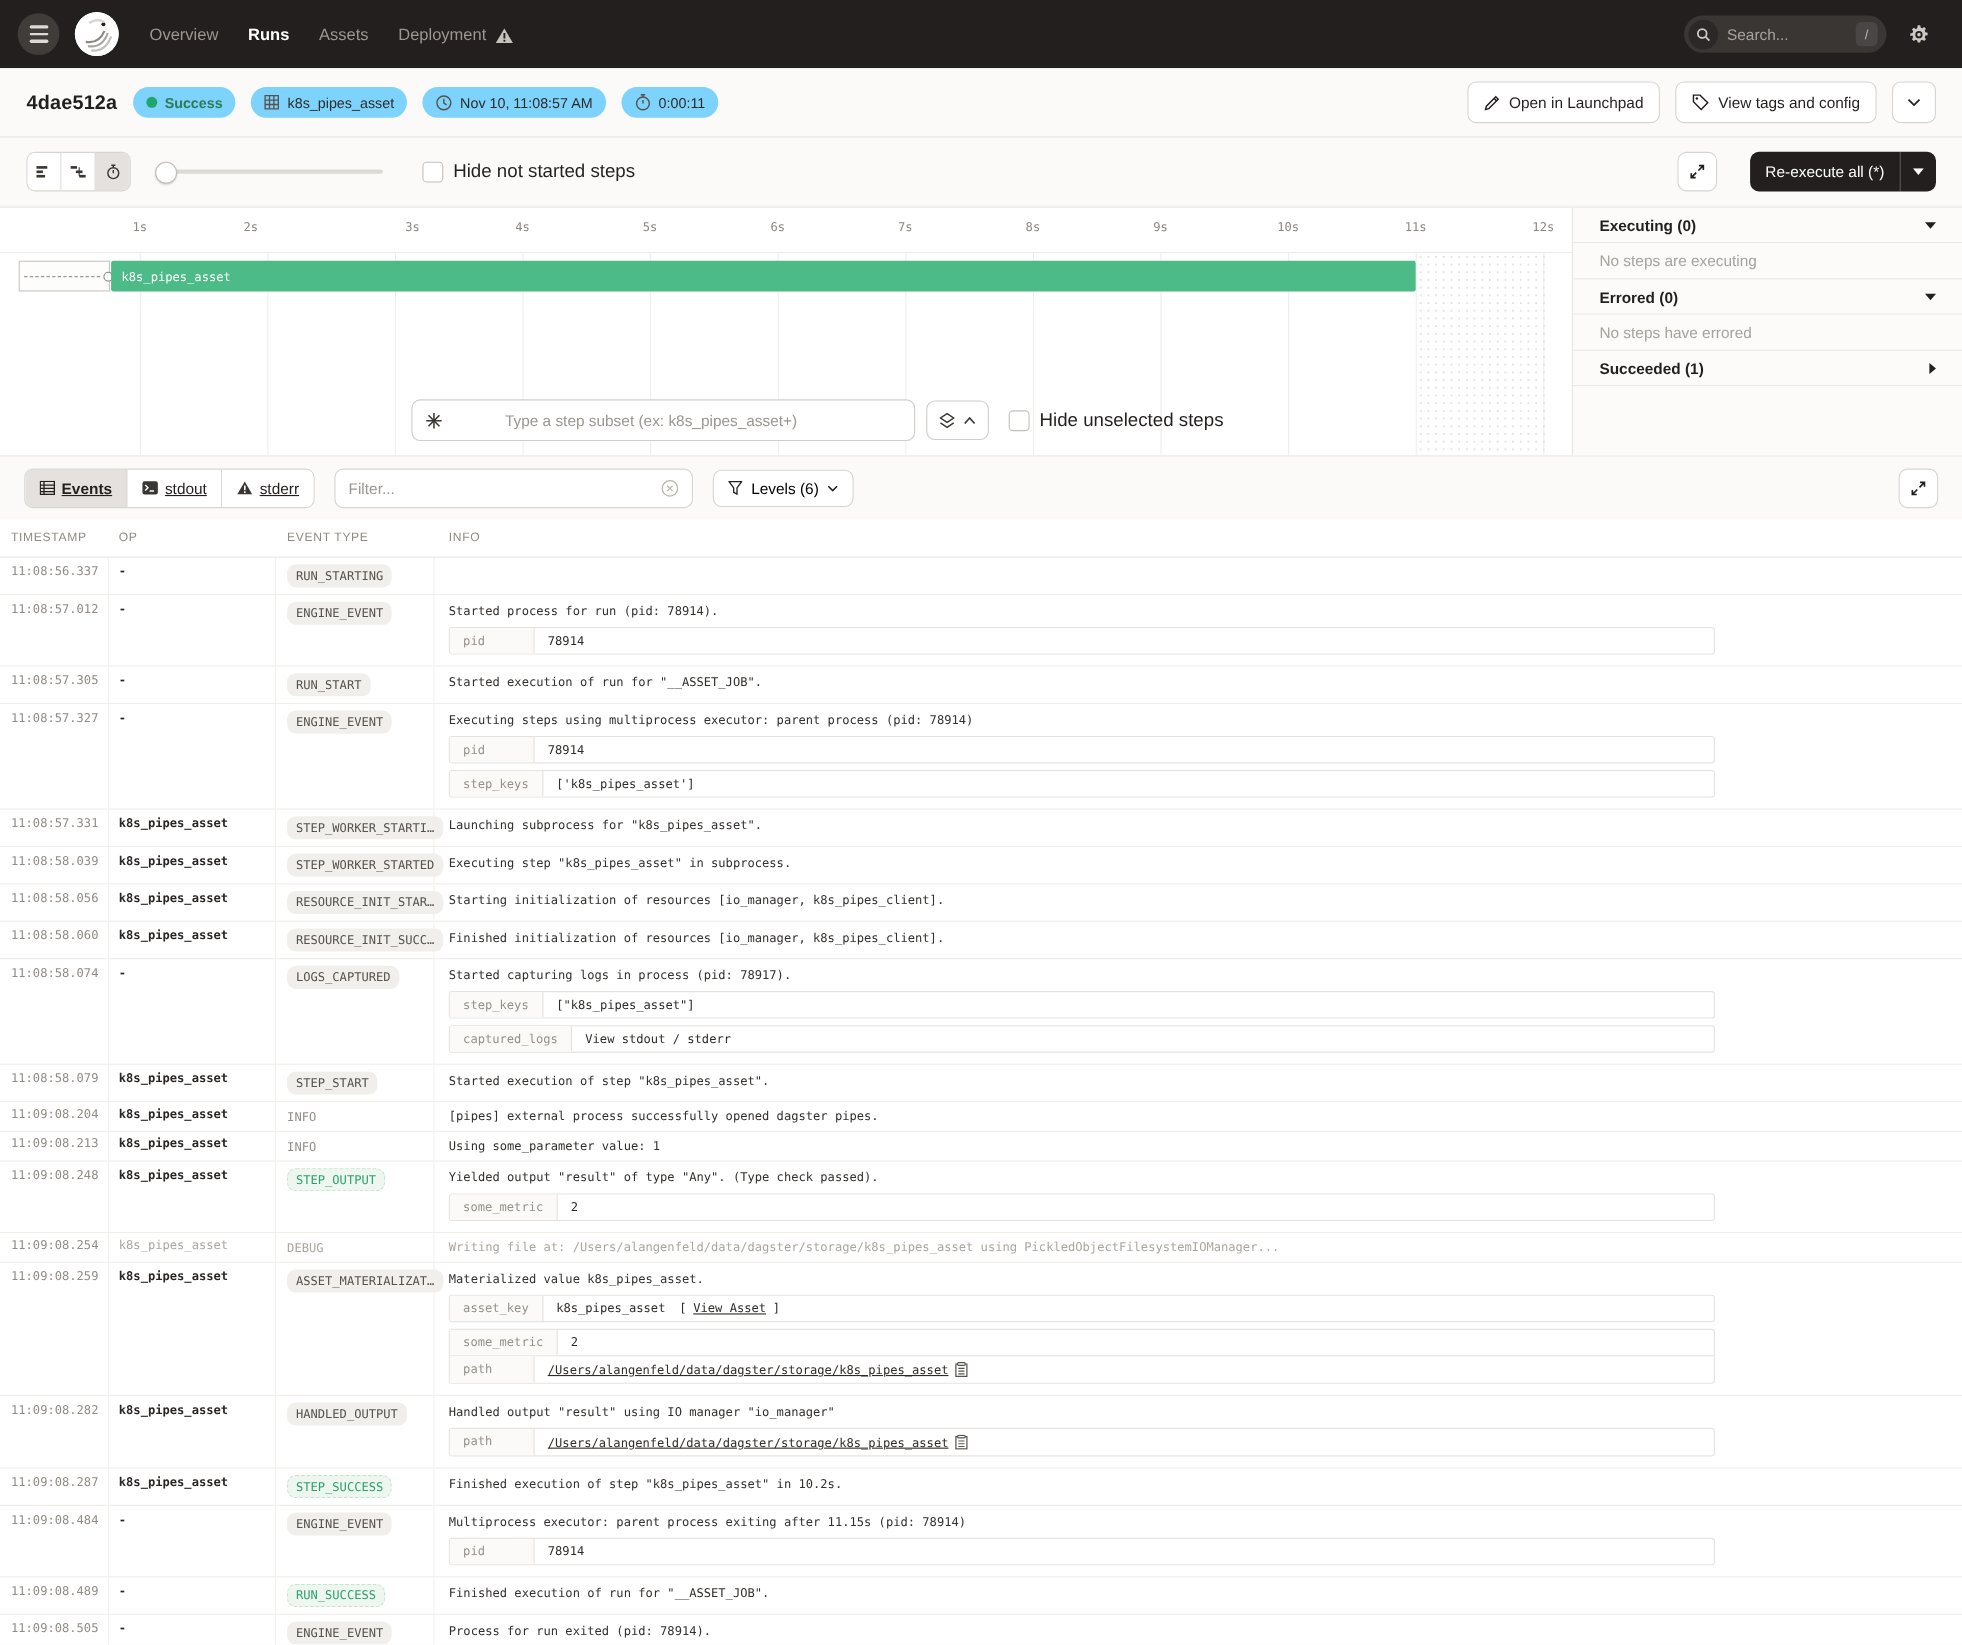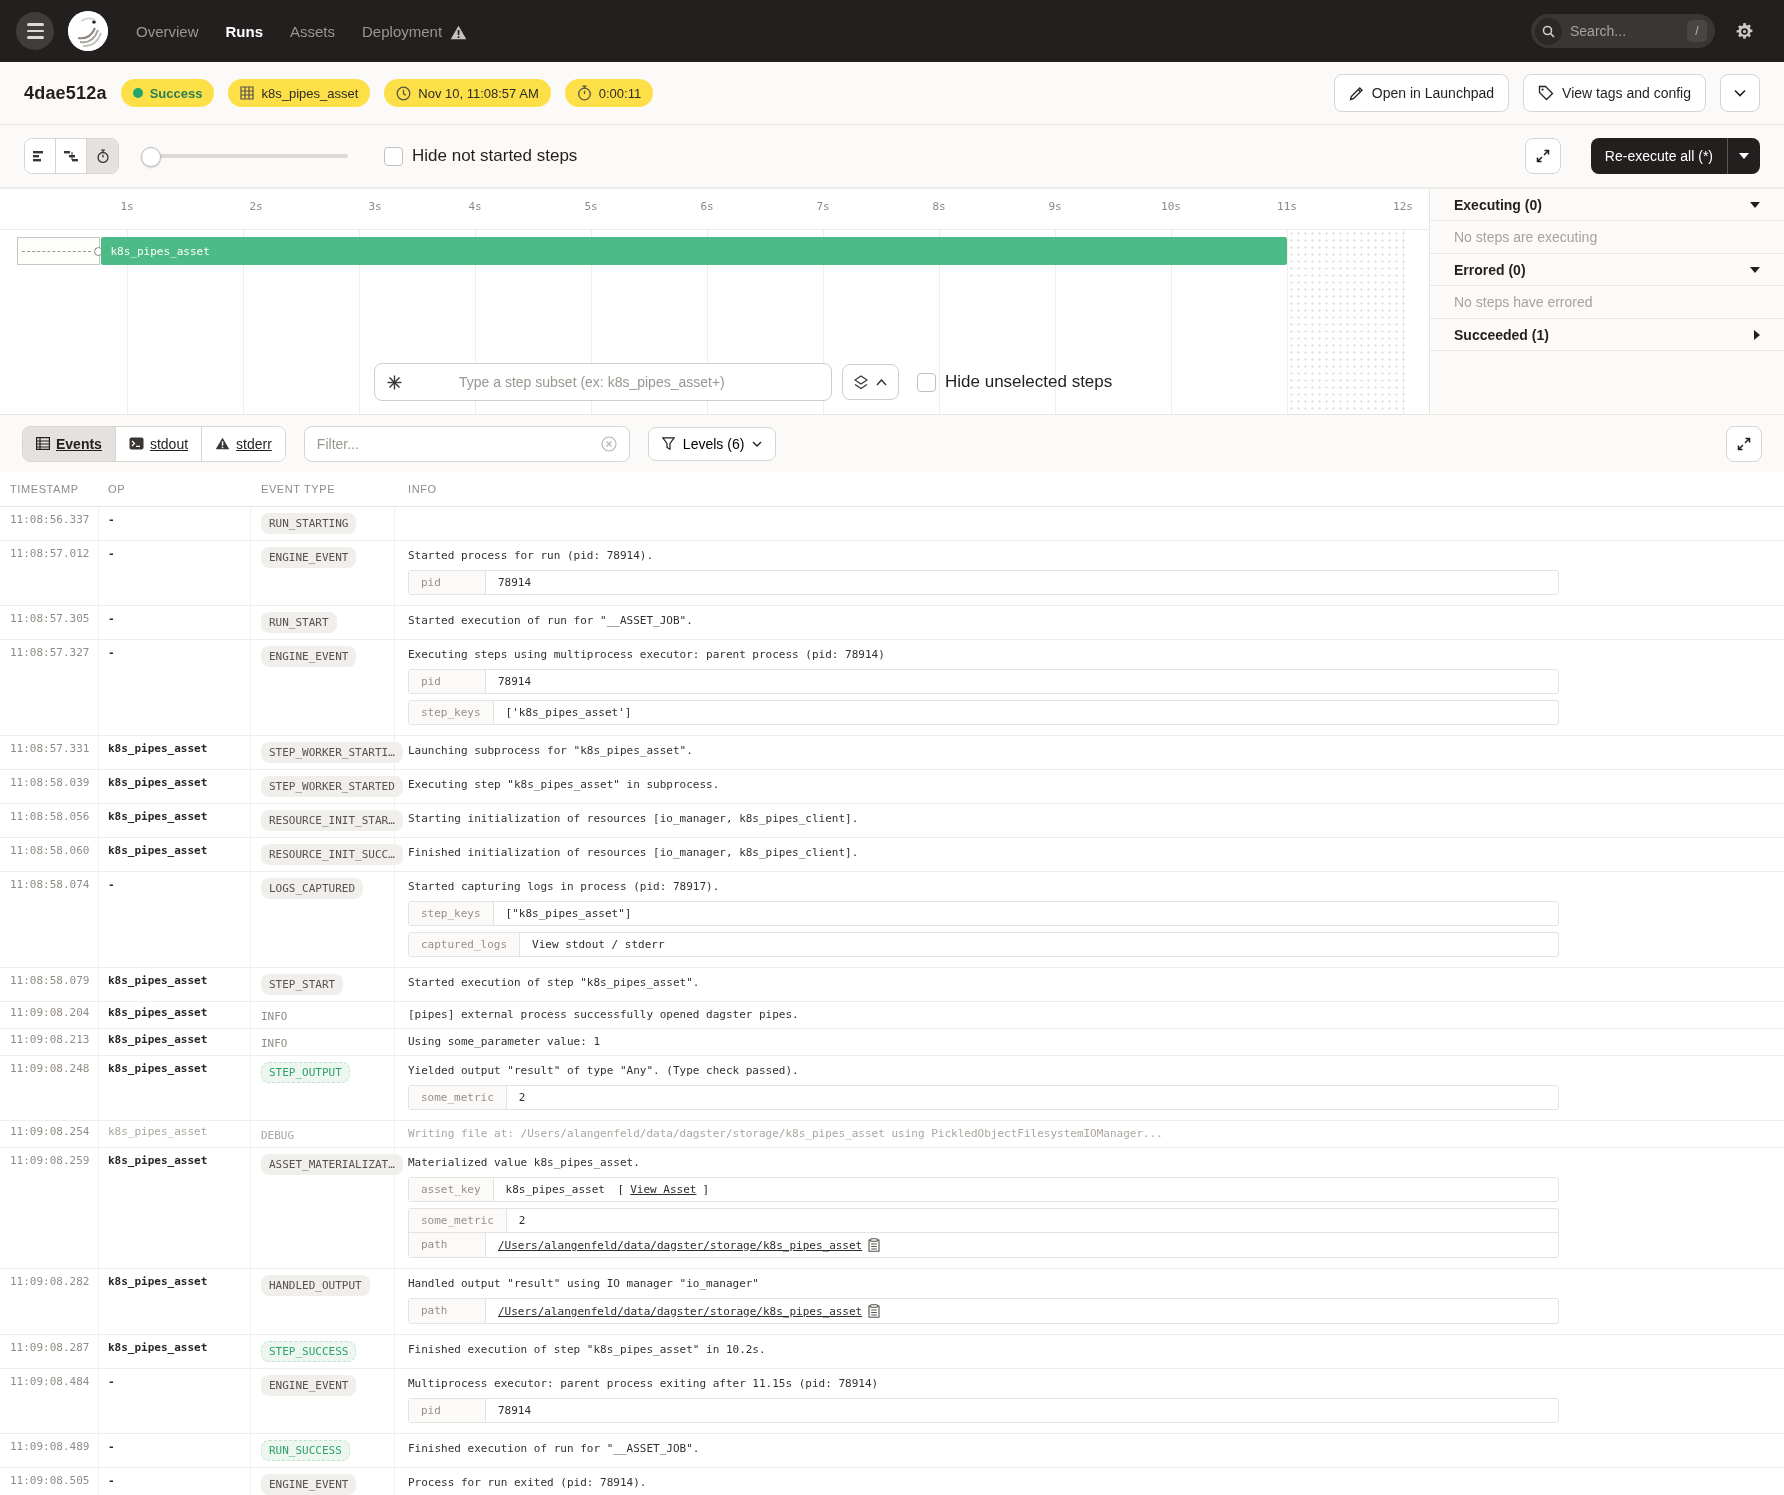--- a/index.html
+++ b/index.html
@@ -21,21 +21,21 @@
           padding:0 8px 0 4px;gap:8px;}
   .search .mag{width:27px;height:27px;border-radius:50%;background:#2C2827;display:flex;align-items:center;justify-content:center;}
   .search .ph{flex:1;color:#A7A29D;font-size:14px;}
   .search .kbd{width:20px;height:22px;background:#4A4645;border-radius:5px;color:#B9B5B0;font-size:12px;
                display:flex;align-items:center;justify-content:center;}
   .gearbtn{background:none;border:none;margin-right:8px;cursor:pointer;display:flex;align-items:center;}
   
   .runhdr{height:62px;background:#FBFAF9;border-bottom:1px solid #E7E5E2;display:flex;align-items:center;
           padding:0 24px;gap:14px;}
   .runid{font-size:18px;font-weight:700;letter-spacing:.2px;}
-  .pill{height:28px;border-radius:14px;background:#fde047;display:flex;align-items:center;gap:7px;
+  .pill{height:28px;border-radius:14px;background:#7dd3fc;display:flex;align-items:center;gap:7px;
         padding:0 12px;font-size:13px;color:#2E2B29;}
   .dot{width:10px;height:10px;border-radius:50%;background:#21A56D;}
   .pill.success{color:#2B7D57;font-weight:600;}
   .hbtn{height:38px;border-radius:8px;background:#FFFFFF;border:1px solid #D8D5D1;display:flex;
         align-items:center;gap:8px;padding:0 14px;font-size:14px;color:#231F1E;cursor:pointer;}
   .hbtn.sq{width:40px;padding:0;justify-content:center;}
   
   .toolbar{height:62px;display:flex;align-items:center;padding:0 24px;gap:18px;border-bottom:1px solid #EDEBE8;}
   .seg{display:flex;border:1px solid #D8D5D1;border-radius:8px;overflow:hidden;background:#fff;}
   .seg button{width:31px;height:34px;background:#fff;border:none;border-right:1px solid #D8D5D1;
@@ -269,21 +269,21 @@
   </div>
 </div>
 
 <div class="gantt">
   <div class="gchart">
     <div class="ghead"></div>
     <div id="gantt-grid">
         <div class="gtickline" style="left: 127px;"></div>
         <div class="gticklabel mono" style="left: 127px;">1s</div>
         <div class="gtickline" style="left: 243px;"></div>
-        <div class="gticklabel mono" style="left: 256px;">2s</div>
+        <div class="gticklabel mono" style="left: 228px;">2s</div>
         <div class="gtickline" style="left: 359px;"></div>
         <div class="gticklabel mono" style="left: 375px;">3s</div>
         <div class="gtickline" style="left: 475px;"></div>
         <div class="gticklabel mono" style="left: 475px;">4s</div>
         <div class="gtickline" style="left: 591px;"></div>
         <div class="gticklabel mono" style="left: 591px;">5s</div>
         <div class="gtickline" style="left: 707px;"></div>
         <div class="gticklabel mono" style="left: 707px;">6s</div>
         <div class="gtickline" style="left: 823px;"></div>
         <div class="gticklabel mono" style="left: 823px;">7s</div>

